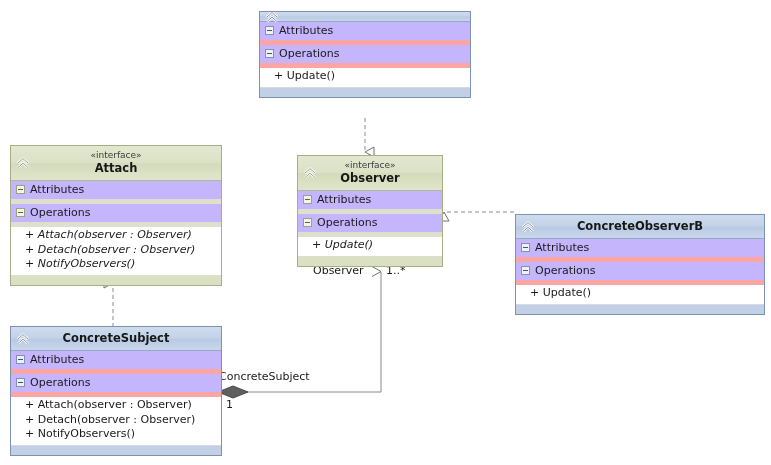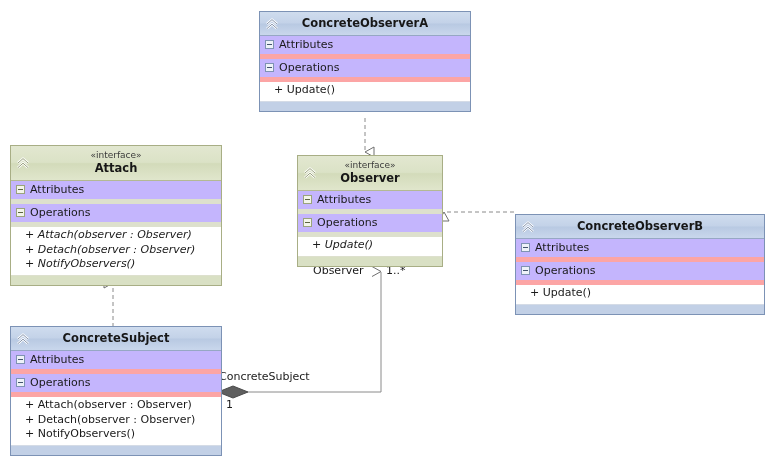--- a/index.html
+++ b/index.html
@@ -196,21 +196,20 @@
   <div class="uml-class blue" style="left:259px; top:11px; width:212px;">
     <div class="uml-header">
       <span class="chev">
         <svg viewBox="0 0 14 14" width="14" height="14">
           <path d="M2,7 L7,2.6 L12,7" fill="none" stroke="#ffffff" stroke-width="2.4" stroke-linejoin="round"></path>
           <path d="M2,7 L7,2.6 L12,7" fill="none" stroke="#8795ad" stroke-width="1" stroke-linejoin="round"></path>
           <path d="M2,11.6 L7,7.2 L12,11.6" fill="none" stroke="#ffffff" stroke-width="2.4" stroke-linejoin="round"></path>
           <path d="M2,11.6 L7,7.2 L12,11.6" fill="none" stroke="#8795ad" stroke-width="1" stroke-linejoin="round"></path>
         </svg>
       </span>
-      <span class="uml-title">ConcreteObserverA</span>
     </div>
     <div class="uml-row">
       <span class="toggle"></span><span>Attributes</span>
     </div>
     <div class="uml-row">
       <span class="toggle"></span><span>Operations</span>
     </div>
     <div class="uml-members">
       <div class="member">+ Update()</div>
     </div>

